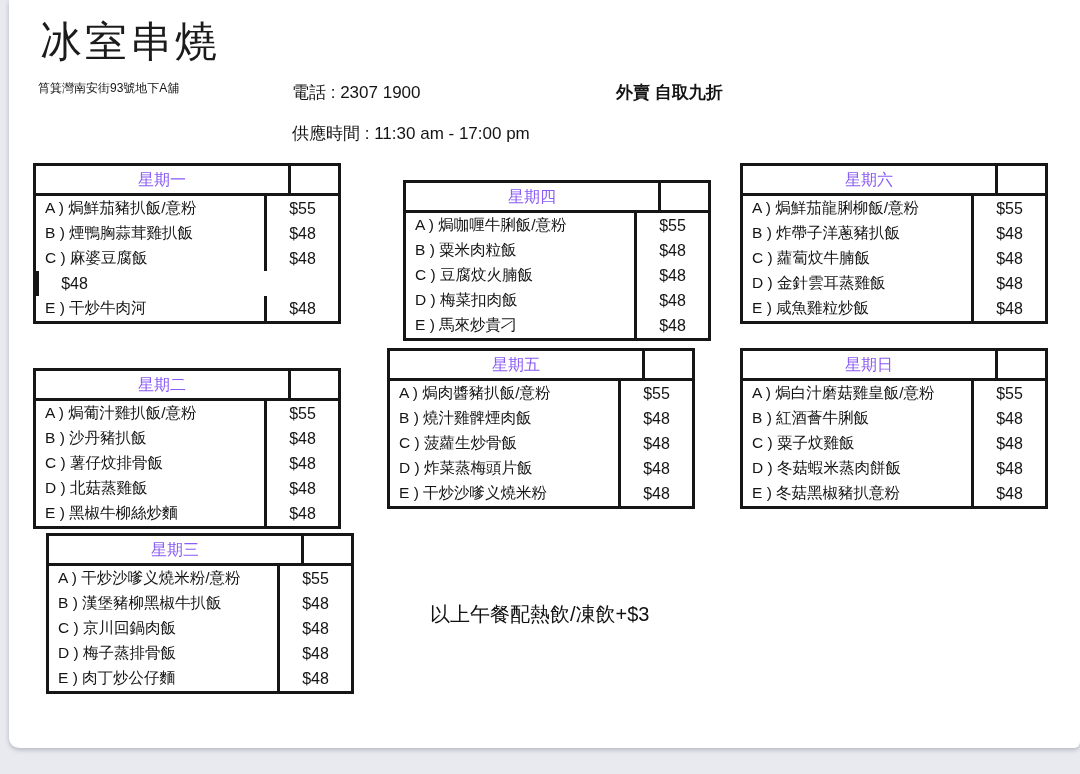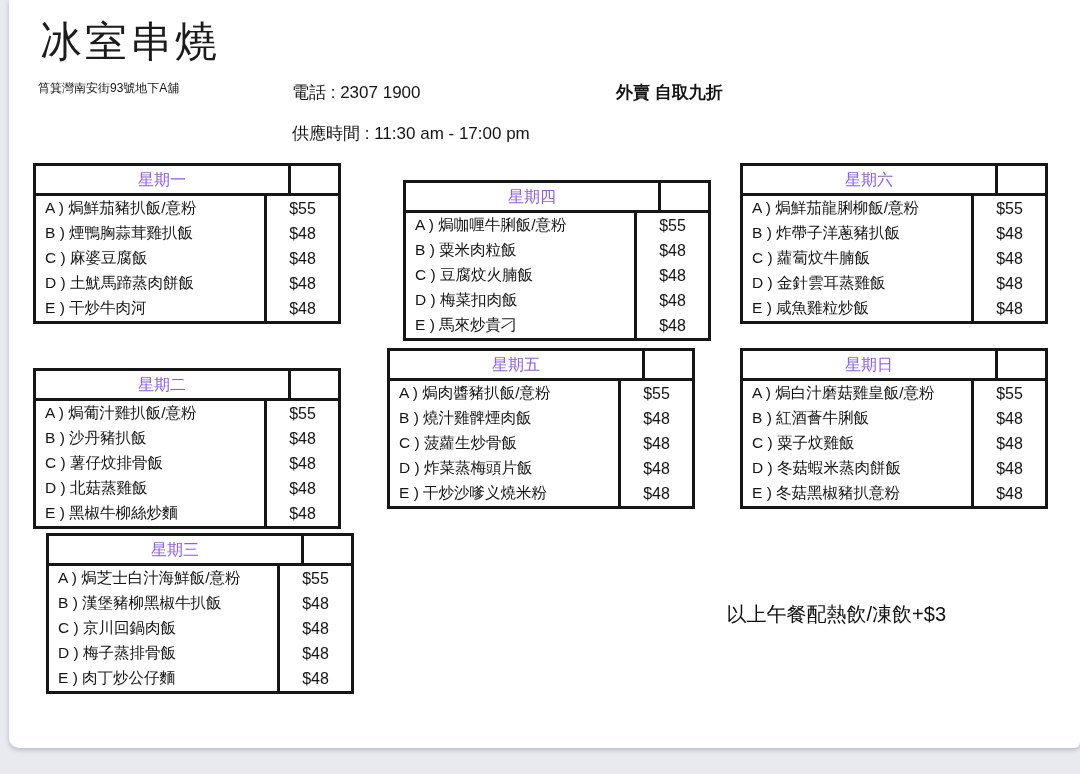--- a/index.html
+++ b/index.html
@@ -47,21 +47,21 @@
     flex:1; display:flex; align-items:center;
     padding-left:9px; font-size:15.5px; white-space:nowrap; overflow:hidden;
   }
   .dt-price {
     width:74px; border-left:3px solid #161616;
     display:flex; align-items:center; justify-content:center;
     font-size:16px;
   }
   .footer-note {
     left:430px; top:601px; width:516px;
-    text-align:right; font-size:20px; color:#101010;
+    text-align:left; font-size:20px; color:#101010;
   }
 </style>
 </head>
 <body>
 
 <div class="page-bg"></div>
 
 <div class="abs title">冰室串燒</div>
 <div class="abs address">筲箕灣南安街93號地下A舖</div>
 <div class="abs phone">電話 : 2307 1900</div>
@@ -82,21 +82,20 @@
         </div>
         <div class="dt-row">
           <div class="dt-item">B ) 煙鴨胸蒜茸雞扒飯</div>
           <div class="dt-price">$48</div>
         </div>
         <div class="dt-row">
           <div class="dt-item">C ) 麻婆豆腐飯</div>
           <div class="dt-price">$48</div>
         </div>
         <div class="dt-row">
-          <div class="dt-item">D ) 土魷馬蹄蒸肉餅飯</div>
           <div class="dt-price">$48</div>
         </div>
         <div class="dt-row">
           <div class="dt-item">E ) 干炒牛肉河</div>
           <div class="dt-price">$48</div>
         </div>
       </div>
   </div>
     <div class="day-table" style="left: 387px; top: 180px; margin-left: 16px;">
     <div class="dt-header">
@@ -238,21 +237,21 @@
         </div>
       </div>
   </div>
     <div class="day-table" style="left: 46px; top: 533px;">
     <div class="dt-header">
       <div class="dt-day">星期三</div>
       <div class="dt-price-head"></div>
     </div>
     <div class="dt-body">
         <div class="dt-row">
-          <div class="dt-item">A ) 焗芝士白汁海鮮飯/意粉</div>
+          <div class="dt-item">A ) 干炒沙嗲义燒米粉/意粉</div>
           <div class="dt-price">$55</div>
         </div>
         <div class="dt-row">
           <div class="dt-item">B ) 漢堡豬柳黑椒牛扒飯</div>
           <div class="dt-price">$48</div>
         </div>
         <div class="dt-row">
           <div class="dt-item">C ) 京川回鍋肉飯</div>
           <div class="dt-price">$48</div>
         </div>

